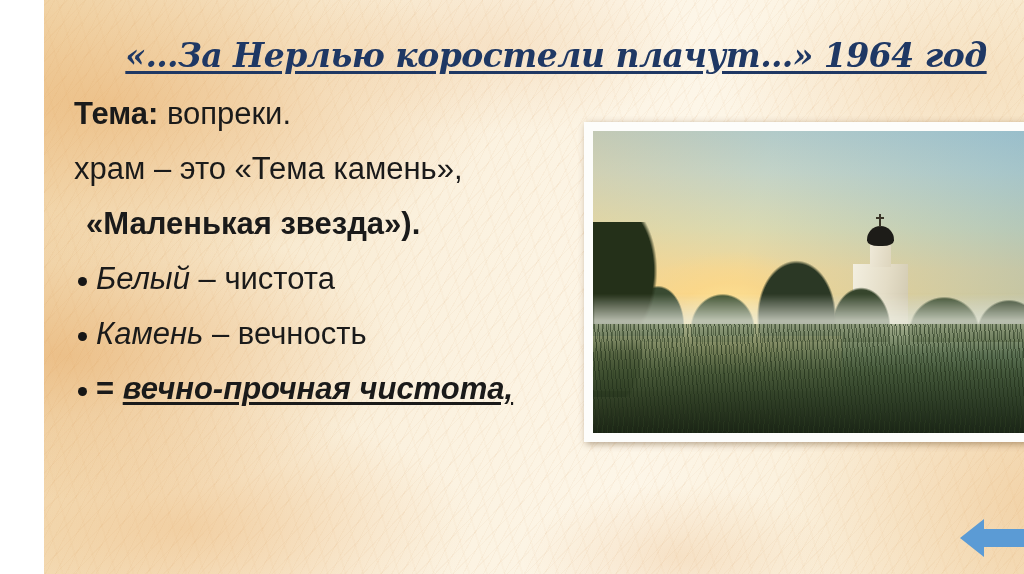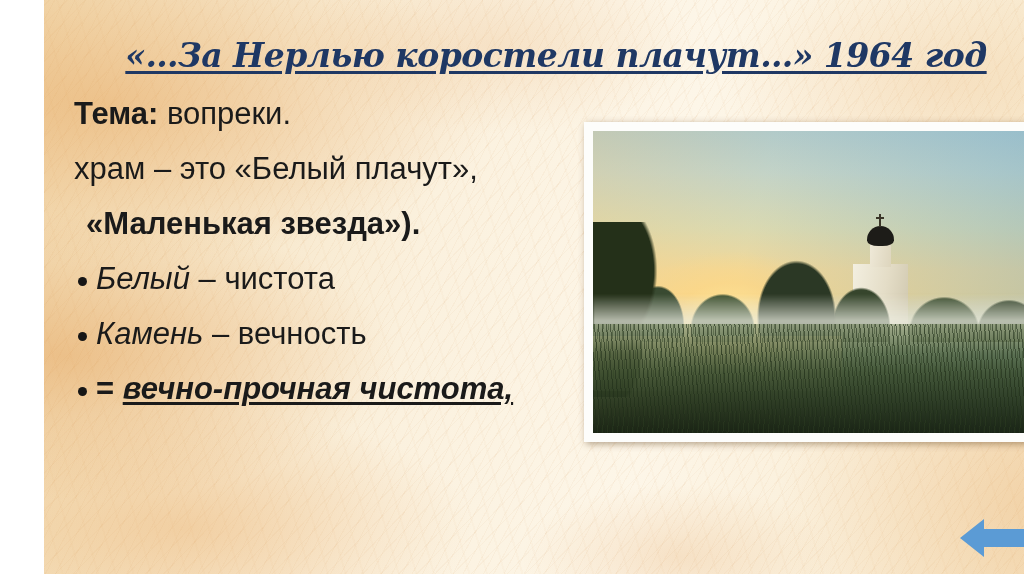--- a/index.html
+++ b/index.html
@@ -226,21 +226,21 @@
 </style>
 </head>
 <body>
 
 <div class="slide">
 
   <div class="title">«…За Нерлью коростели плачут…» 1964 год</div>
 
   <div class="body-text" id="body-text">
       <div class="line"><span class="b">Тема:</span><span> вопреки.</span></div>
-      <div class="line"><span>храм – это «Белый плачут»,</span></div>
+      <div class="line"><span>храм – это «Тема камень»,</span></div>
       <div class="line indent"><span>«Маленькая звезда»).</span></div>
       <div class="line bulleted"><span class="bullet"></span><span class="i">Белый</span><span> – чистота</span></div>
       <div class="line bulleted"><span class="bullet"></span><span class="i"> Камень</span><span> – вечность</span></div>
       <div class="line bulleted"><span class="bullet"></span><span class="b"> = </span><span class="bi u">вечно-прочная чистота,</span></div>
     </div>
 
   <div class="photo-frame">
     <div class="photo">
       <div class="sky-tint"></div>
       <div class="sun-glow"></div>

